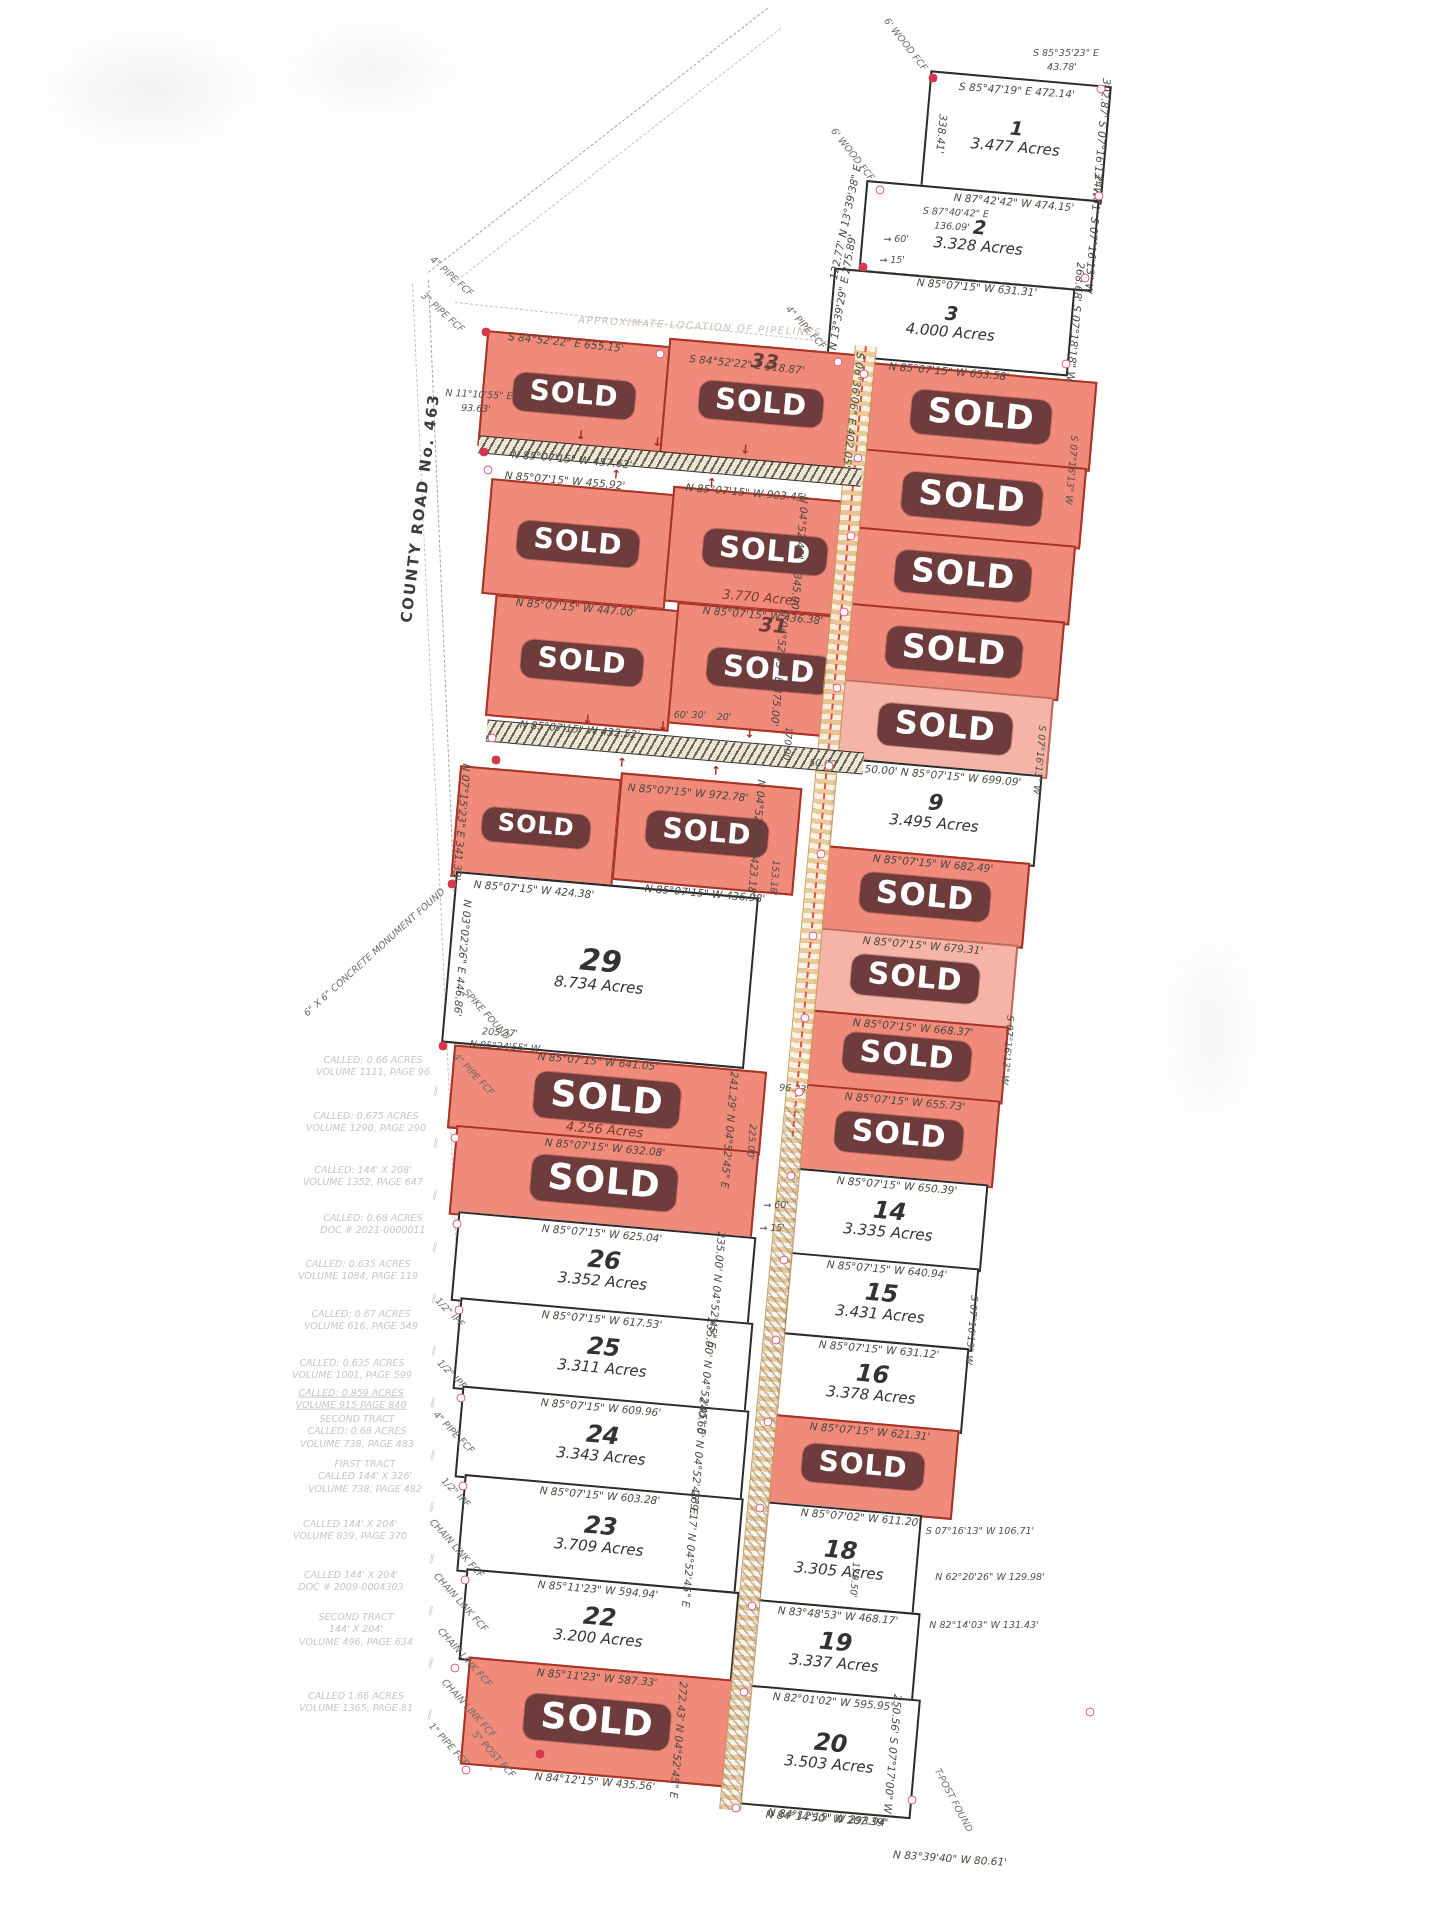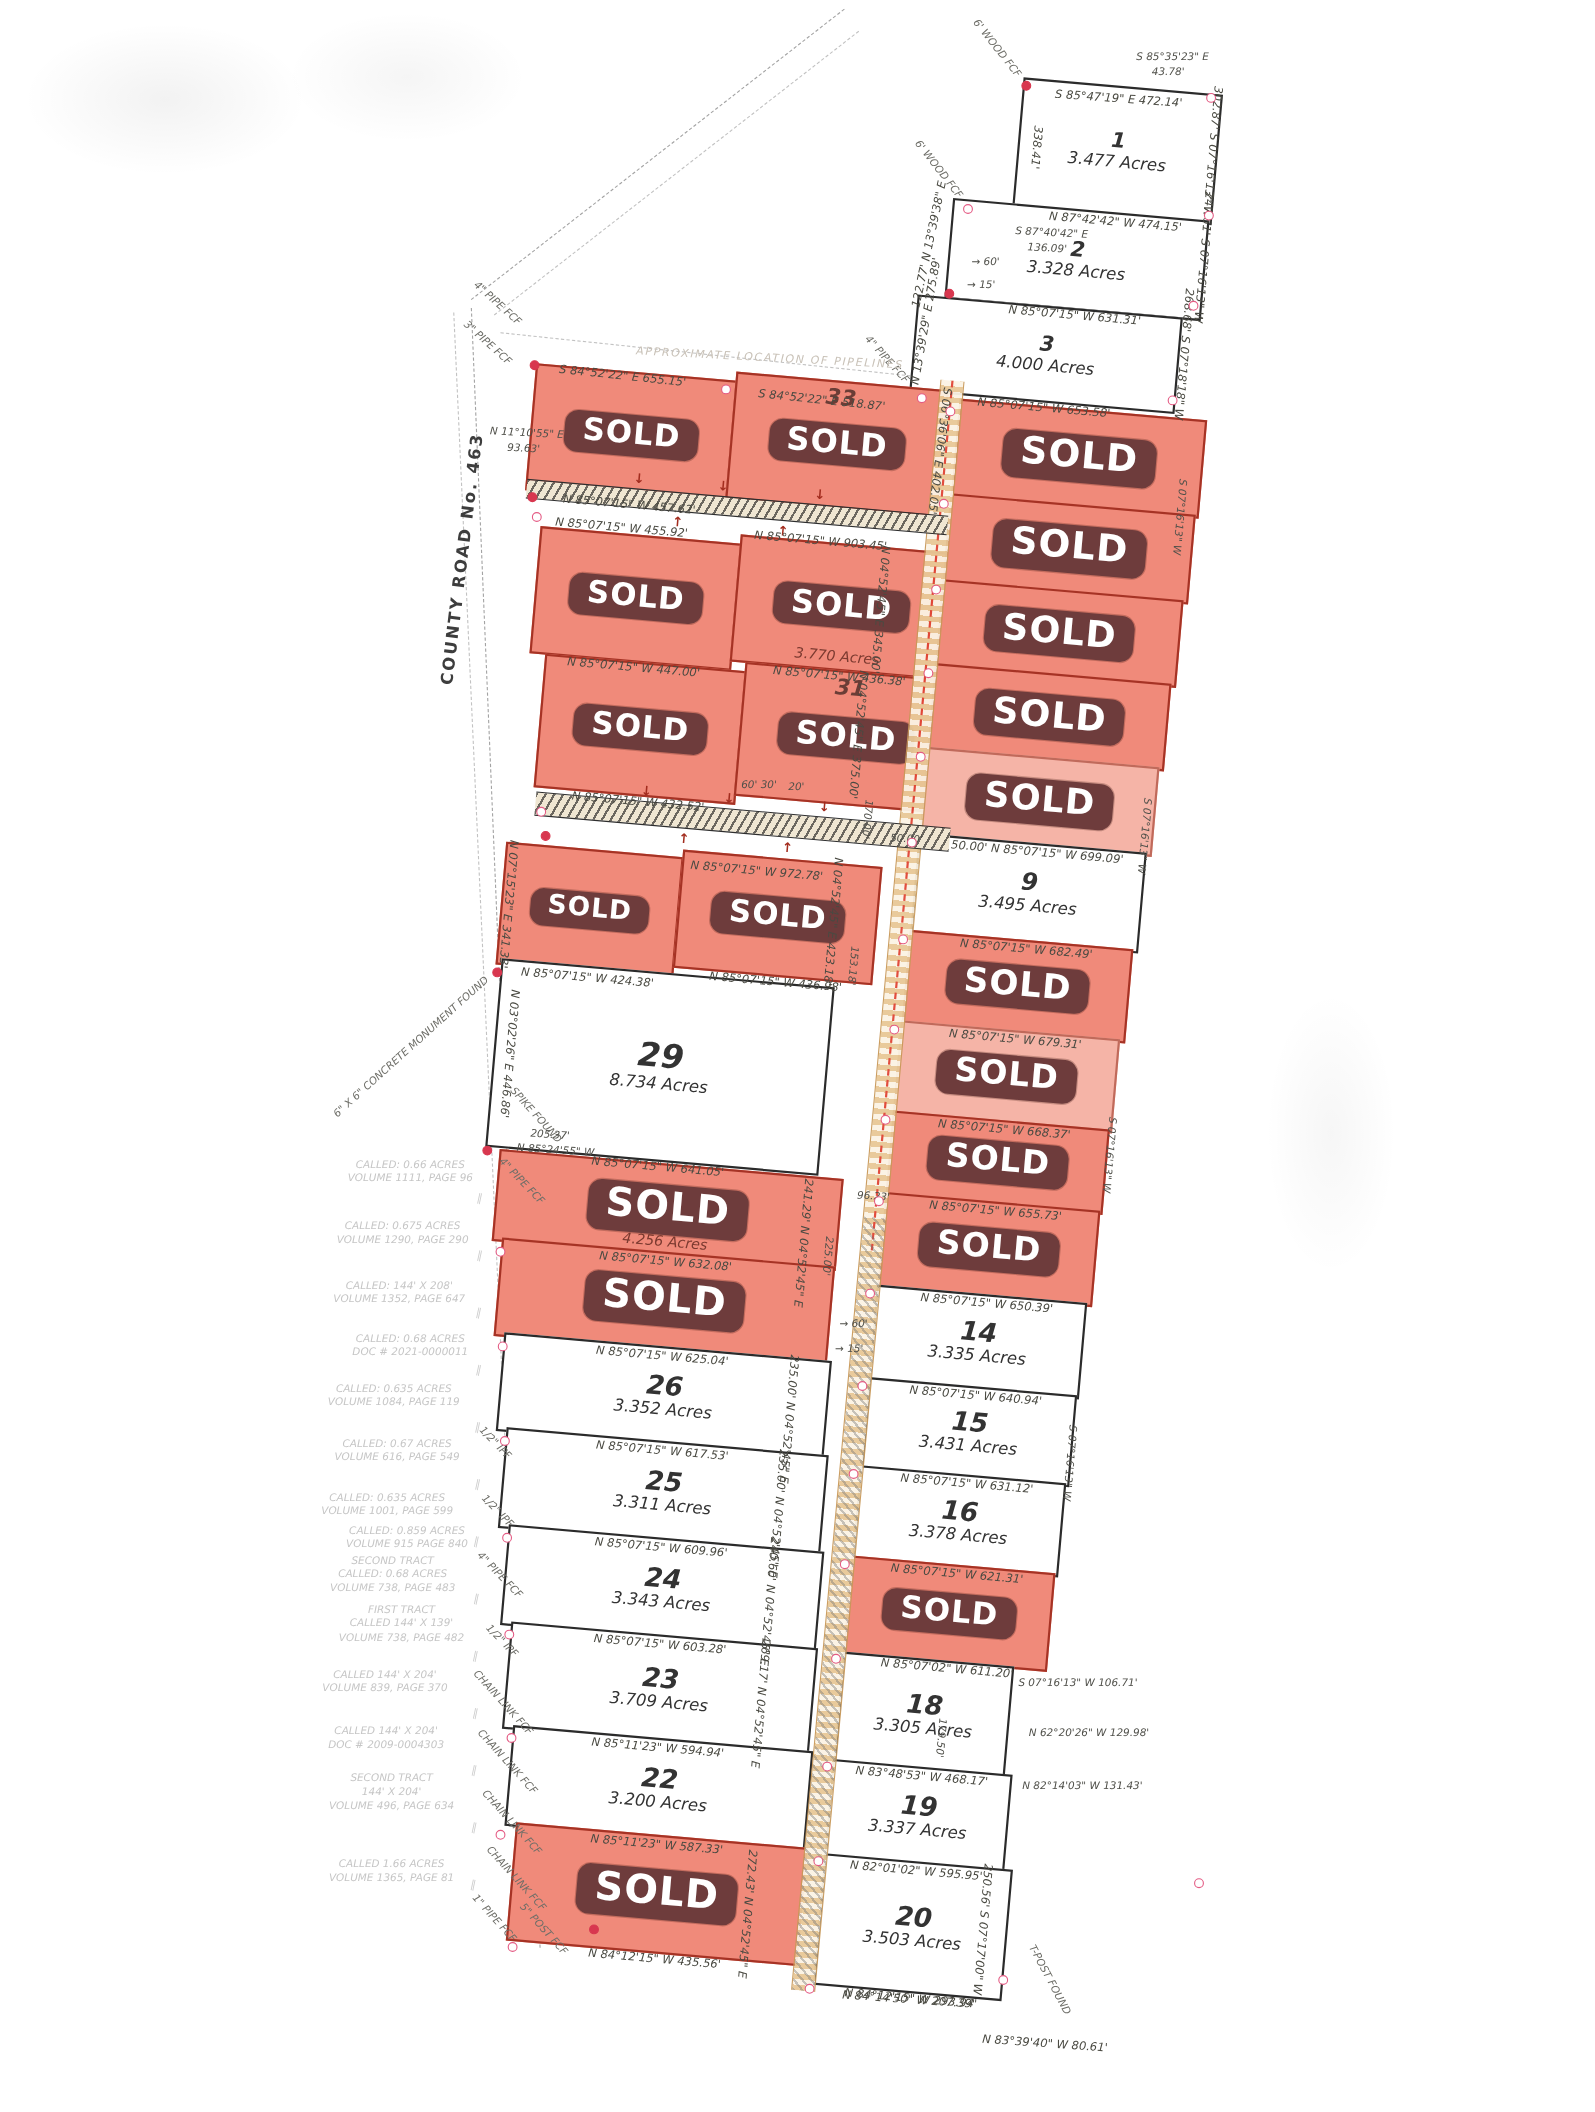--- a/index.html
+++ b/index.html
@@ -325,27 +325,27 @@
       <div class="note" style="left: 363px; top: 1176px;">CALLED: 144' X 208'
 VOLUME 1352, PAGE 647</div>
       <div class="note" style="left: 373px; top: 1224px;">CALLED: 0.68 ACRES
 DOC # 2021-0000011</div>
       <div class="note" style="left: 358px; top: 1270px;">CALLED: 0.635 ACRES
 VOLUME 1084, PAGE 119</div>
       <div class="note" style="left: 361px; top: 1320px;">CALLED: 0.67 ACRES
 VOLUME 616, PAGE 549</div>
       <div class="note" style="left: 352px; top: 1369px;">CALLED: 0.635 ACRES
 VOLUME 1001, PAGE 599</div>
-      <div class="note" style="left: 370px; top: 1399px;">CALLED: 0.859 ACRES
+      <div class="note" style="left: 351px; top: 1399px; text-decoration: underline;">CALLED: 0.859 ACRES
 VOLUME 915 PAGE 840</div>
       <div class="note" style="left: 357px; top: 1432px;">SECOND TRACT
 CALLED: 0.68 ACRES
 VOLUME 738, PAGE 483</div>
       <div class="note" style="left: 365px; top: 1477px;">FIRST TRACT
-CALLED 144' X 139'
+CALLED 144' X 326'
 VOLUME 738, PAGE 482</div>
       <div class="note" style="left: 350px; top: 1530px;">CALLED 144' X 204'
 VOLUME 839, PAGE 370</div>
       <div class="note" style="left: 351px; top: 1581px;">CALLED 144' X 204'
 DOC # 2009-0004303</div>
       <div class="note" style="left: 356px; top: 1630px;">SECOND TRACT
 144' X 204'
 VOLUME 496, PAGE 634</div>
       <div class="note" style="left: 356px; top: 1702px;">CALLED 1.66 ACRES
 VOLUME 1365, PAGE 81</div>

